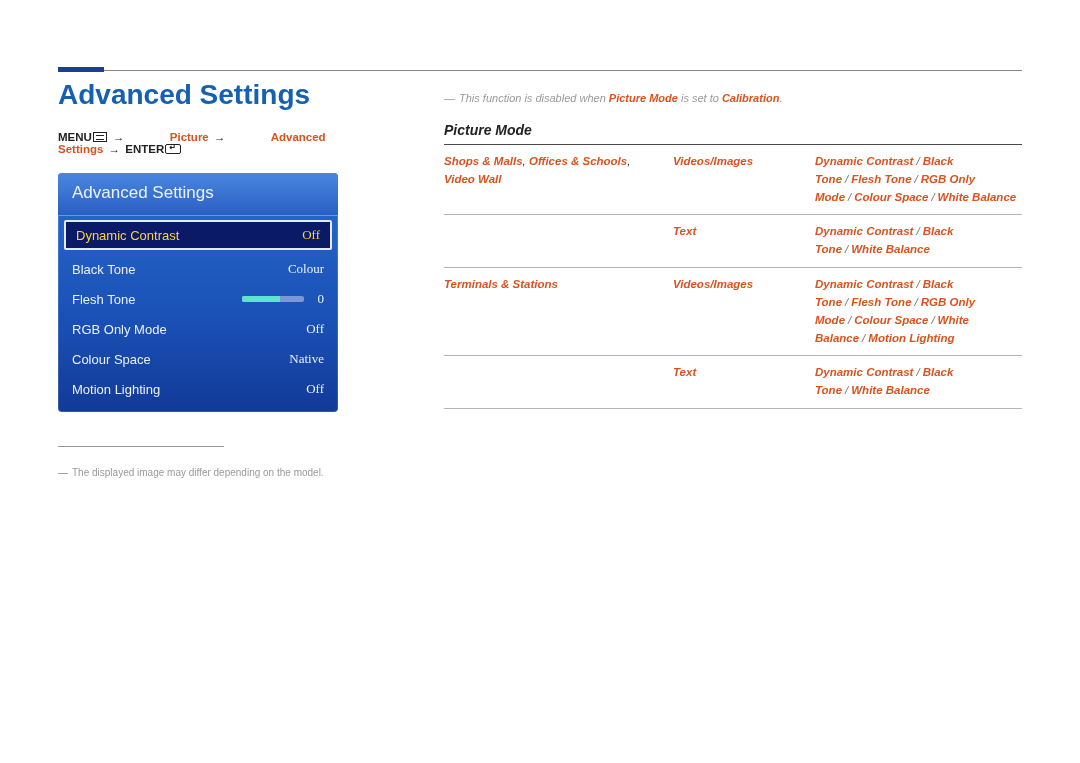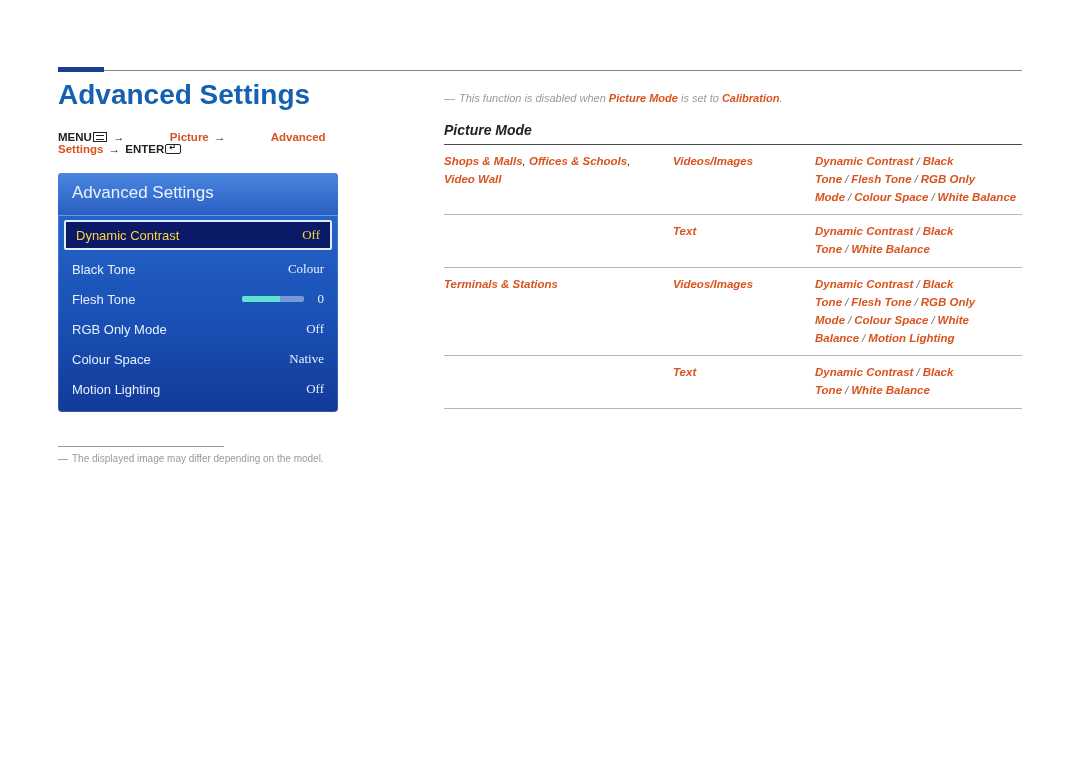--- a/index.html
+++ b/index.html
@@ -130,21 +130,21 @@
     width: 62%;
     background: #5fe3d0;
     border-radius: 2px 0 0 2px;
   }
   .footnote-rule {
     margin-top: 34px;
     width: 166px;
     border-top: 1px solid #999;
   }
   .footnote {
-    margin-top: 6px;
+    margin-top: 20px;
     font-size: 10px;
     color: #9a9a9a;
   }
   .footnote .dash { color:#888; margin-right:4px;}
 
   .right-col {
     position: absolute;
     left: 444px;
     right: 58px;
     top: 92px;

